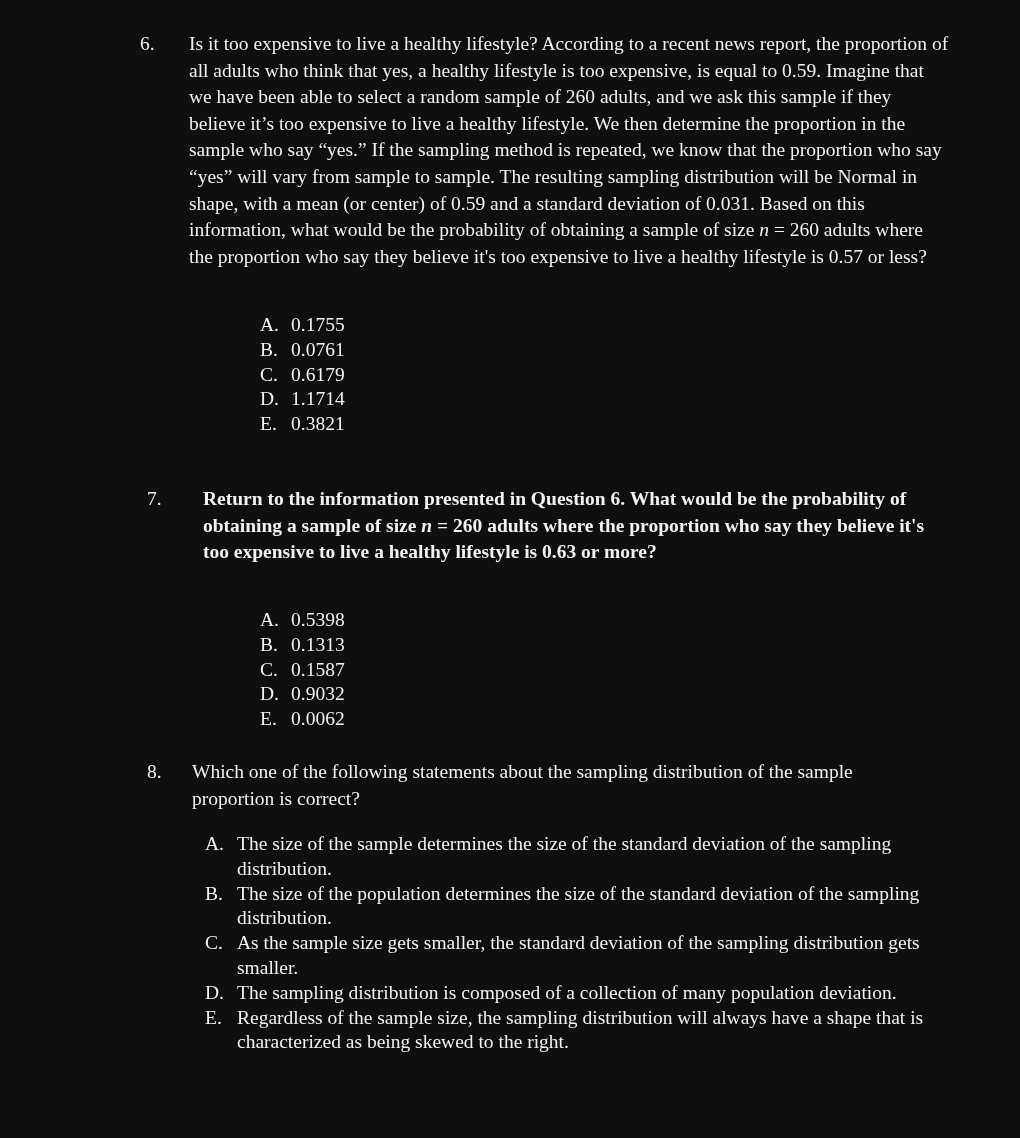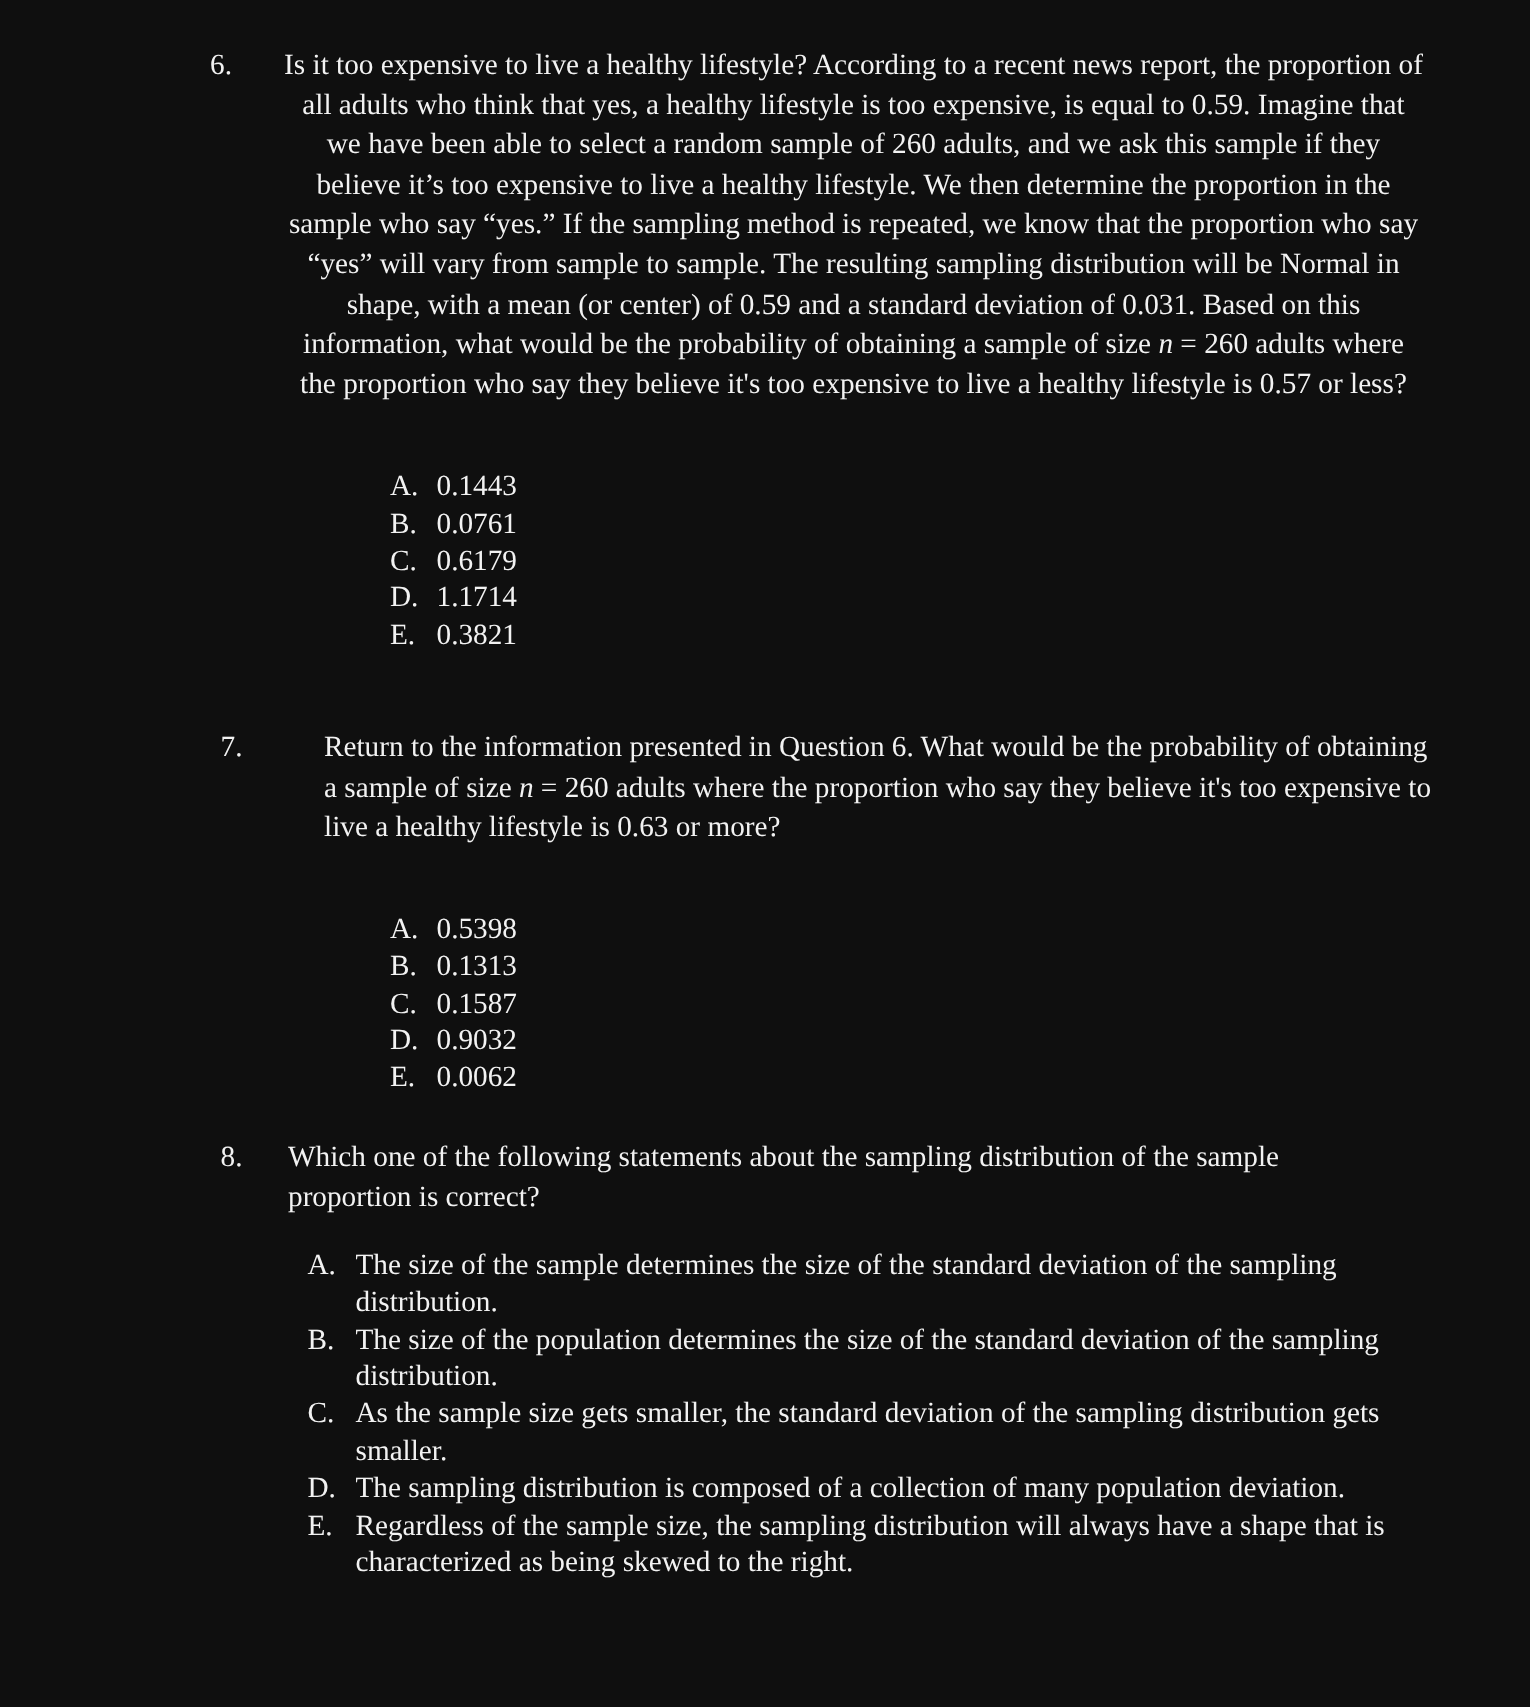--- a/index.html
+++ b/index.html
@@ -45,43 +45,43 @@
     .choice .letter {
       display: inline-block;
       width: 31px;
       flex: none;
     }
     .choices.long .choice .letter { width: 32px; }
     .choices.long .choice .ctext { width: 710px; }
 
     #q6 { top: 31px; }
     #q6 .qnum { left: 140px; }
-    #q6 .qtext { left: 189px; width: 760px; text-align: center; }
+    #q6 .qtext { left: 189px; width: 760px; }
     #q6 .choices { left: 260px; top: 282px; }
 
     #q7 { top: 486px; }
     #q7 .qnum { left: 147px; }
-    #q7 .qtext { left: 216px; width: 745px; }
+    #q7 .qtext { left: 203px; width: 745px; font-weight: bold; }
     #q7 .choices { left: 260px; top: 122px; }
 
     #q8 { top: 759px; }
     #q8 .qnum { left: 147px; }
     #q8 .qtext { left: 192px; width: 745px; }
     #q8 .choices { left: 205px; top: 73px; }
   </style>
 </head>
 <body>
 
 <div class="question" id="q6">
   <span class="qnum">6.</span>
   <div class="qtext"><span>Is it too expensive to live a healthy lifestyle?  According to a recent news report, the proportion of all adults who think that yes, a healthy lifestyle is too expensive, is equal to 0.59.  Imagine that we have been able to select a random sample of 260 adults, and we ask this sample if they believe it’s too expensive to live a healthy lifestyle.  We then determine the proportion in the sample who say “yes.”  If the sampling method is repeated, we know that the proportion who say “yes” will vary from sample to sample. The resulting sampling distribution will be Normal in shape, with a mean (or center) of 0.59 and a standard deviation of 0.031.  Based on this information, what would be the probability of obtaining a sample of size </span><i>n</i><span> = 260 adults where the proportion who say they believe it's too expensive to live a healthy lifestyle is 0.57 or less?</span></div>
   <ul class="choices">
     <li class="choice">
         <span class="letter">A.</span>
-        <span class="ctext">0.1443</span>
+        <span class="ctext">0.1755</span>
       </li>
     <li class="choice">
         <span class="letter">B.</span>
         <span class="ctext">0.0761</span>
       </li>
     <li class="choice">
         <span class="letter">C.</span>
         <span class="ctext">0.6179</span>
       </li>
     <li class="choice">

